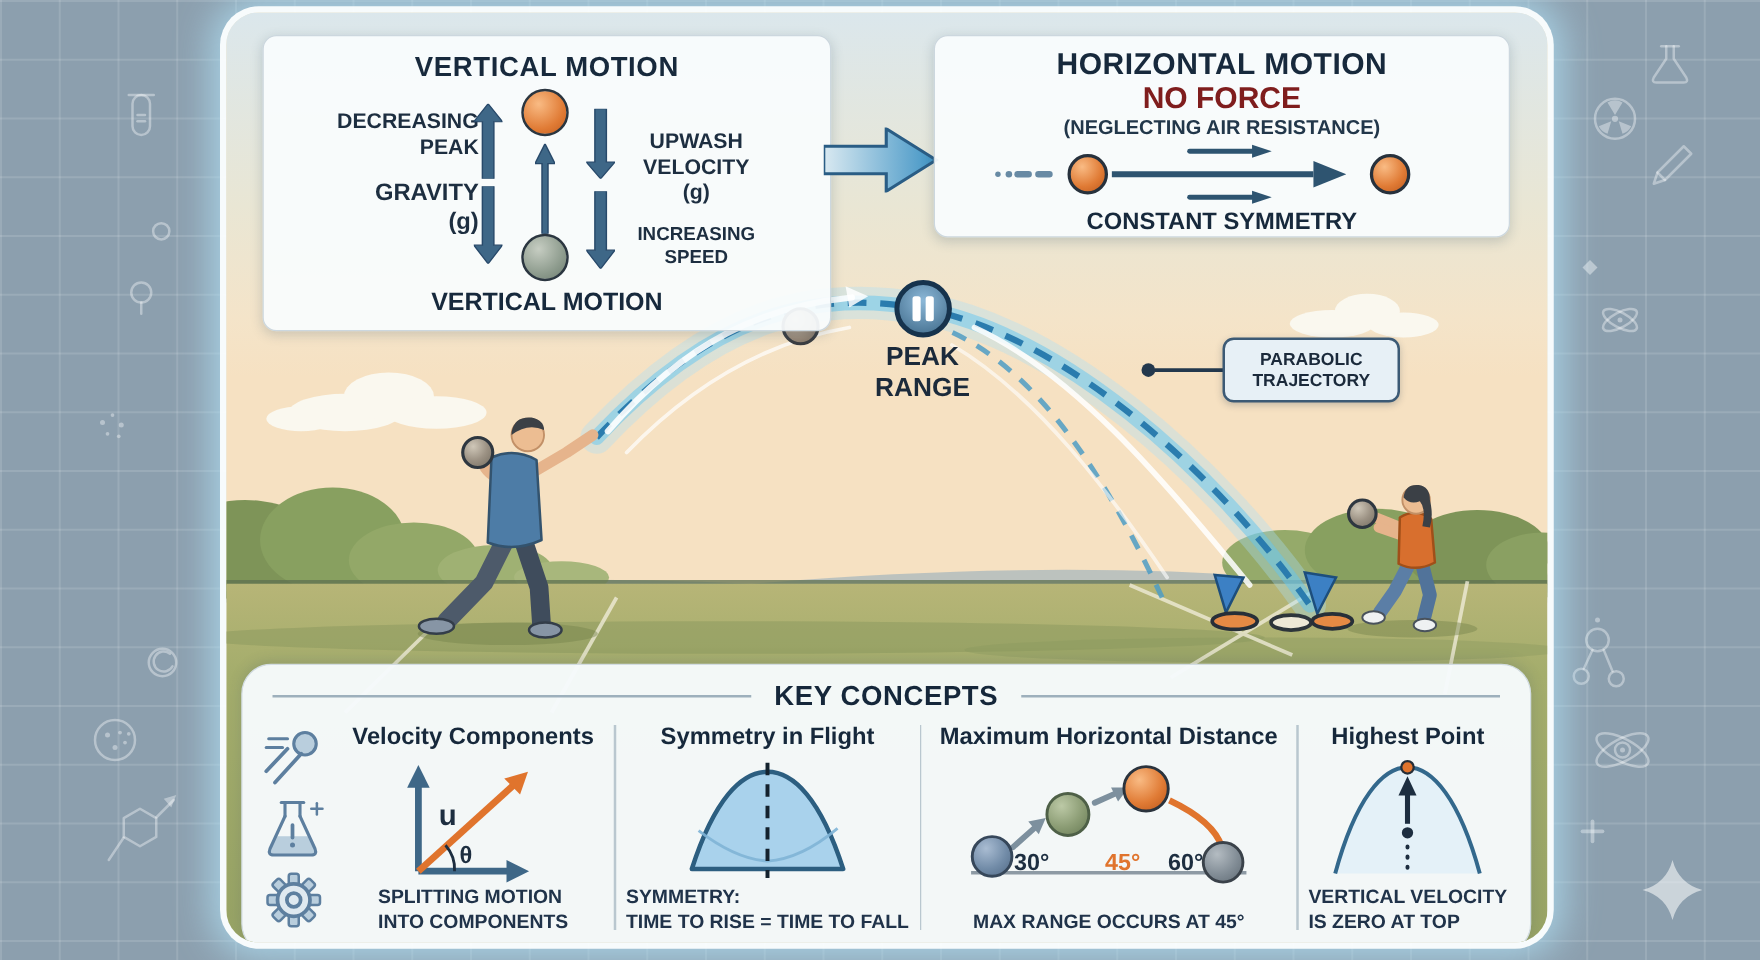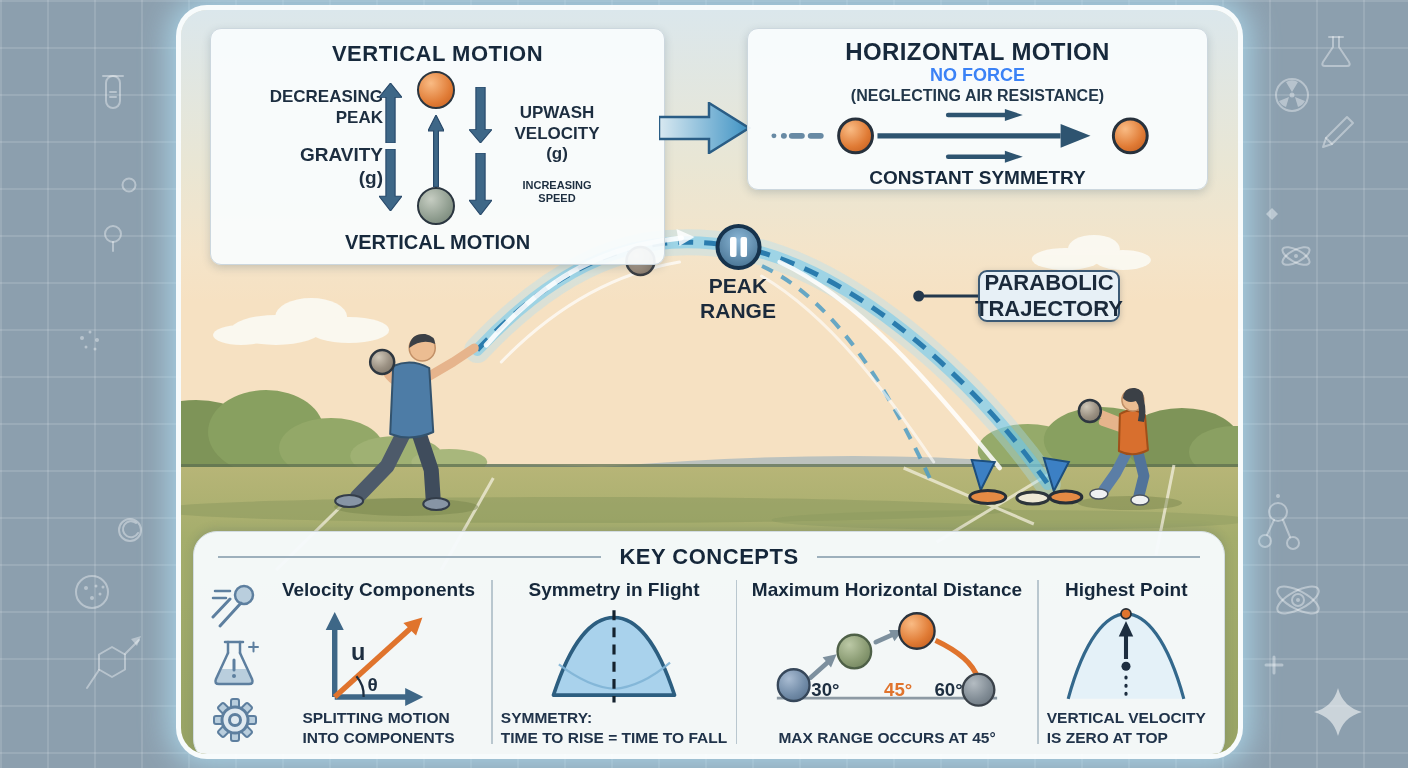--- a/index.html
+++ b/index.html
@@ -31,38 +31,38 @@
     display:flex;flex-direction:column;align-items:center;padding-top:10px;}
   .preline{white-space:pre-line;}
   .vc-title{position:absolute;top:12px;left:0;width:100%;text-align:center;
     font-size:22px;font-weight:bold;letter-spacing:0.5px;color:#17293c;}
   .vc-footer{position:absolute;bottom:10px;left:0;width:100%;text-align:center;
     font-size:20px;font-weight:bold;color:#17293c;}
   .vc-text{position:absolute;font-weight:bold;line-height:1.22;color:#1d2e40;}
   .vc-decreasing{left:28px;top:58px;width:144px;text-align:right;font-size:17px;}
   .vc-gravity{left:28px;top:114px;width:144px;text-align:right;font-size:19px;}
   .vc-upwash{left:288px;top:74px;width:116px;text-align:center;font-size:17px;}
-  .vc-increasing{left:282px;top:150px;width:128px;text-align:center;font-size:11px;}
+  .vc-increasing{left:282px;top:150px;width:128px;text-align:center;font-size:15px;}
   .varrow{position:absolute;}
   .varrow polygon{fill:#3e6787;stroke:#28496a;stroke-width:1.5;}
   .varrow.down{transform:scaleY(-1);}
   .ball{position:absolute;border-radius:50%;border:2.5px solid #2b3640;}
   .ball.orange{background:radial-gradient(circle at 35% 30%, #f9bb84, #e07b35 62%, #c25d1f);}
   .ball.graygreen{background:radial-gradient(circle at 35% 30%, #c6cdc2, #8d9b8d 62%, #6e7d71);}
   .hm-title{font-size:24px;font-weight:bold;letter-spacing:0.4px;color:#17293c;line-height:1.1;}
-  .hm-sub{font-size:18px;font-weight:bold;color:#3b82f6;line-height:1.15;}
+  .hm-sub{font-size:24px;font-weight:bold;color:#7f1d1d;line-height:1.15;}
   .hm-note{font-size:16px;font-weight:600;color:#22374a;line-height:1.2;}
   .hm-caption{font-size:19px;font-weight:bold;color:#17293c;margin-top:2px;}
   .block-arrow{position:absolute;left:478px;top:92px;}
   .peak-label{position:absolute;left:492px;top:264px;width:130px;text-align:center;
     font-size:21px;font-weight:bold;line-height:1.18;color:#1b2a3b;}
   .callout{position:absolute;left:797px;top:260px;width:142px;height:52px;
     display:flex;align-items:center;justify-content:center;text-align:center;
     background:#e7f0f6;border:2.5px solid #3c5a75;border-radius:9px;
-    font-size:22px;font-weight:bold;line-height:1.2;color:#1b2a3b;
+    font-size:14px;font-weight:bold;line-height:1.2;color:#1b2a3b;
     box-shadow:0 2px 6px rgba(40,60,80,0.25);}
   .bottom-panel{
     position:absolute;left:12px;top:521px;width:1032px;height:232px;
     background:rgba(246,250,252,0.97);border:1px solid #d2dce2;border-radius:24px;
     box-shadow:0 -2px 10px rgba(55,80,100,0.18);}
   .kc-titlebar{display:flex;align-items:center;padding:12px 24px 0 24px;}
   .kc-line{flex:1;height:1.5px;background:#9db0bc;}
   .kc-title{margin:0 18px;font-size:22px;font-weight:bold;letter-spacing:0.5px;color:#15273a;}
   .kc-body{display:flex;flex-direction:row;align-items:stretch;padding:2px 10px 0 10px;height:188px;}
   .kc-icons{flex:0 0 62px;display:flex;flex-direction:column;align-items:center;

